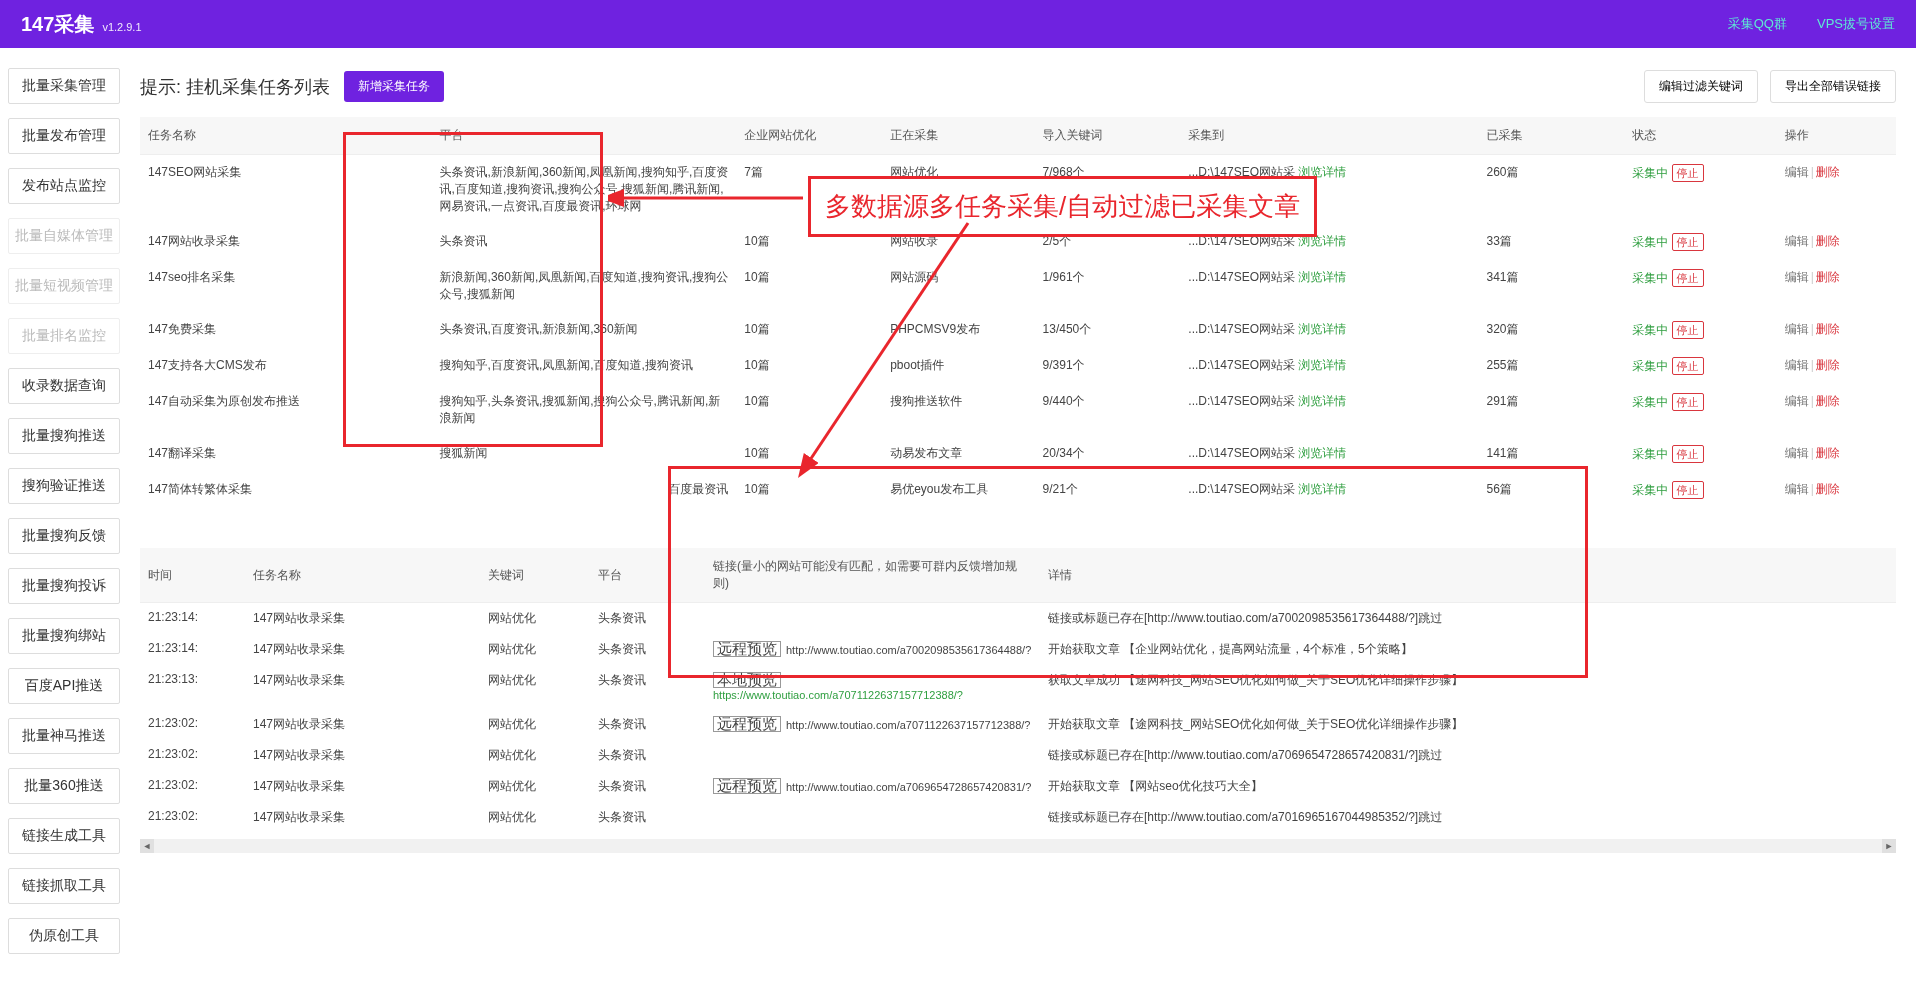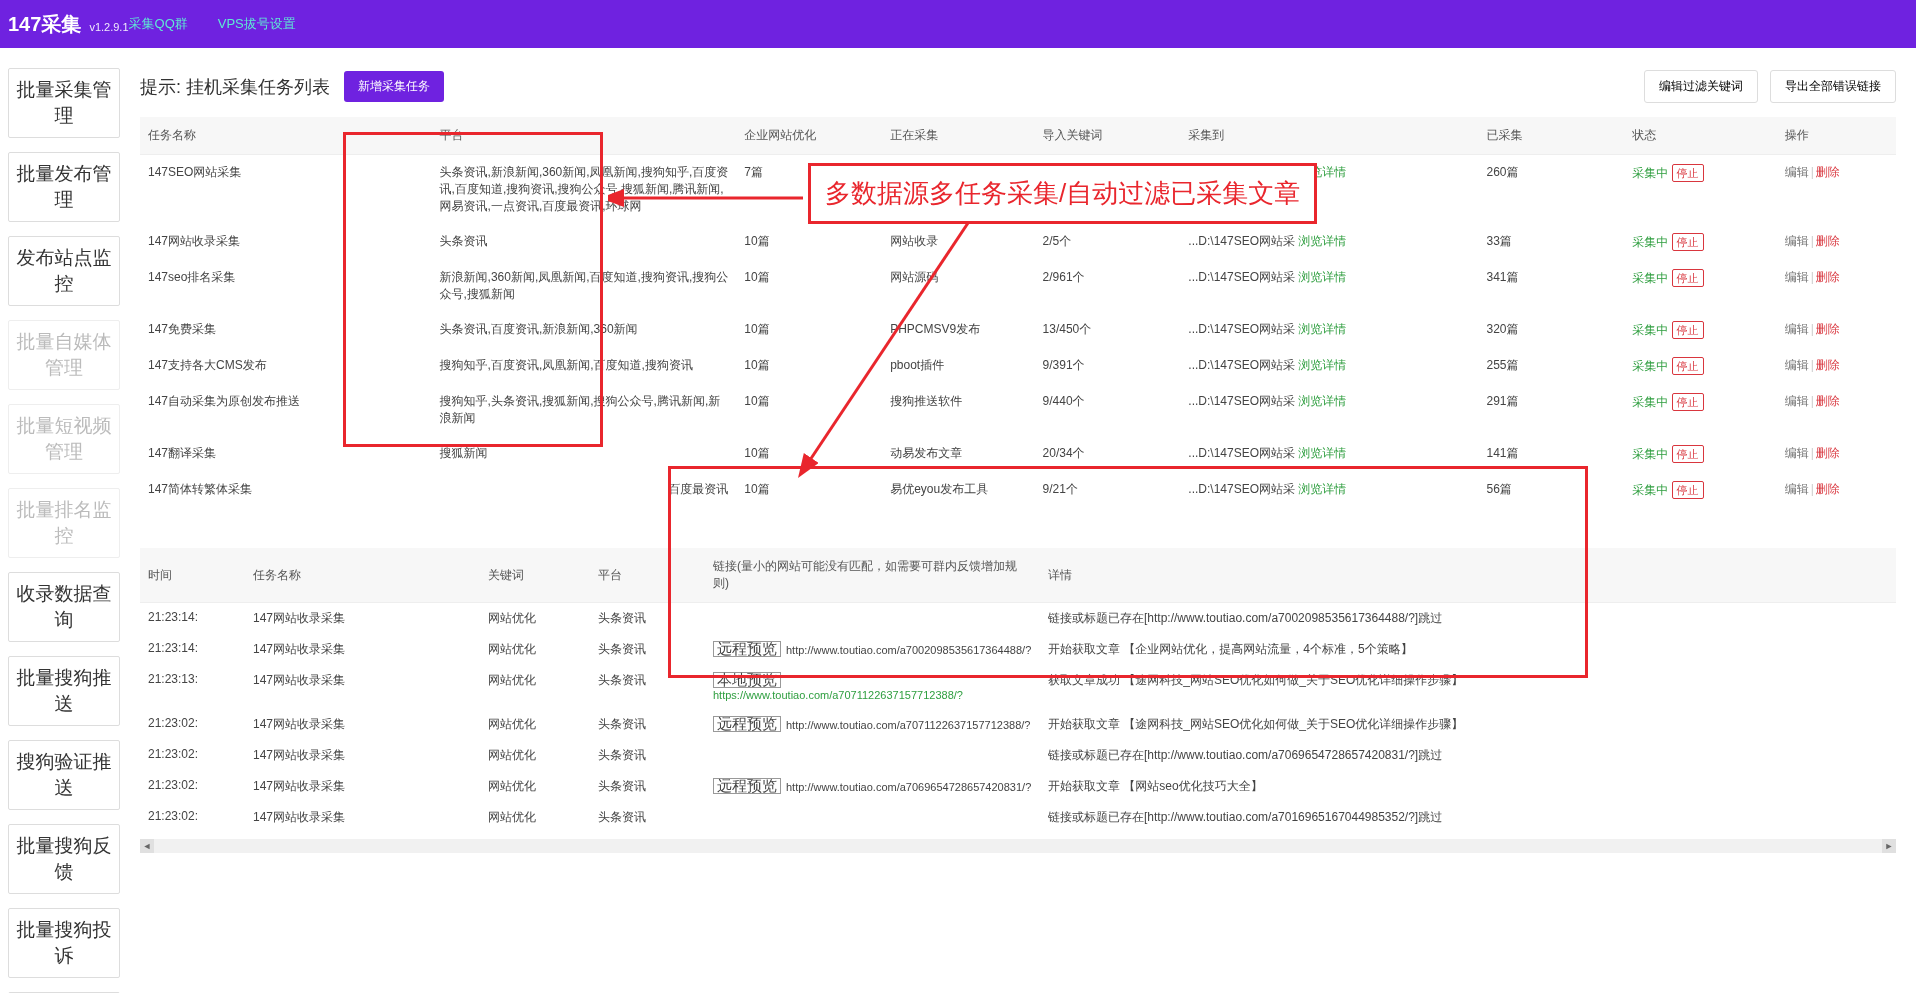--- a/index.html
+++ b/index.html
@@ -4,21 +4,22 @@
 <style>
 * { margin: 0; padding: 0; box-sizing: border-box; }
 body { font-family: "Microsoft YaHei", Arial, sans-serif; font-size: 12px; background: #fff; color: #333; }
 
 .header {
   background: #6f22e0;
   color: #fff;
   height: 48px;
   display: flex;
   align-items: center;
-  padding: 0 8px;
+  padding: 0 21px;
+  justify-content: space-between;
 }
 .header-left { display: flex; align-items: baseline; gap: 8px; }
 .app-title { font-size: 20px; font-weight: bold; }
 .app-version { font-size: 11px; opacity: 0.9; }
 .header-right { display: flex; gap: 30px; font-size: 13px; }
 .header-link { color: #5eead4; cursor: pointer; }
 
 .body-wrap { display: flex; height: calc(993px - 48px); }
 
 .sidebar {
@@ -26,21 +27,21 @@
   padding: 20px 8px;
   display: flex;
   flex-direction: column;
   gap: 14px;
   background: #fff;
 }
 .sidebar-btn {
   border: 1px solid #ddd;
   background: #fff;
   padding: 8px 6px;
-  font-size: 19px;
+  font-size: 14px;
   text-align: center;
   cursor: pointer;
   border-radius: 2px;
   color: #333;
 }
 .sidebar-btn.disabled { color: #bbb; border-color: #eee; cursor: not-allowed; }
 
 .main { flex: 1; padding: 12px 20px 12px 12px; overflow: hidden; position: relative; }
 
 .section-header {
@@ -222,21 +223,21 @@
             <td>...D:\147SEO网站采 <span class="link-green">浏览详情</span></td>
             <td>33篇</td>
             <td><span class="status-green">采集中</span> <span class="stop-btn">停止</span></td>
             <td><span class="action-blue">编辑</span><span class="divider">|</span><span class="action-red">删除</span></td>
           </tr>
           <tr>
             <td>147seo排名采集</td>
             <td style="white-space:normal;">新浪新闻,360新闻,凤凰新闻,百度知道,搜狗资讯,搜狗公众号,搜狐新闻</td>
             <td>10篇</td>
             <td>网站源码</td>
-            <td>2/961个</td>
+            <td>1/961个</td>
             <td>...D:\147SEO网站采 <span class="link-green">浏览详情</span></td>
             <td>341篇</td>
             <td><span class="status-green">采集中</span> <span class="stop-btn">停止</span></td>
             <td><span class="action-blue">编辑</span><span class="divider">|</span><span class="action-red">删除</span></td>
           </tr>
           <tr>
             <td>147免费采集</td>
             <td style="white-space:normal;">头条资讯,百度资讯,新浪新闻,360新闻</td>
             <td>10篇</td>
             <td>PHPCMSV9发布</td>
@@ -365,21 +366,21 @@
           </tbody>
       </table>
       <div class="scrollbar-track">
         <div class="scroll-arrow left">◄</div>
         <div class="scroll-arrow right">►</div>
       </div>
     </div>
 
     <div class="anno-box1" style="left:215px; top:84px; width:260px; height:315px;"></div>
     <div class="anno-box2" style="left:540px; top:418px; width:920px; height:212px;"></div>
-    <div class="anno-label" style="left:680px; top:115px;">多数据源多任务采集/自动过滤已采集文章</div>
+    <div class="anno-label" style="left:680px; top:128px;">多数据源多任务采集/自动过滤已采集文章</div>
     <svg class="anno-arrow1" style="left:480px; top:125px; width:210px; height:50px;">
       <defs>
           <marker id="ah1" markerWidth="10" markerHeight="10" refX="2" refY="3" orient="auto">
             <path d="M0,0 L0,6 L8,3 z" fill="#e9262d"></path>
           </marker>
         </defs>
       <line x1="195" y1="25" x2="10" y2="25" stroke="#e9262d" stroke-width="3" marker-end="url(#ah1)"></line>
     </svg>
     <svg class="anno-arrow2" style="left:660px; top:170px; width:200px; height:260px;">
       <defs>

